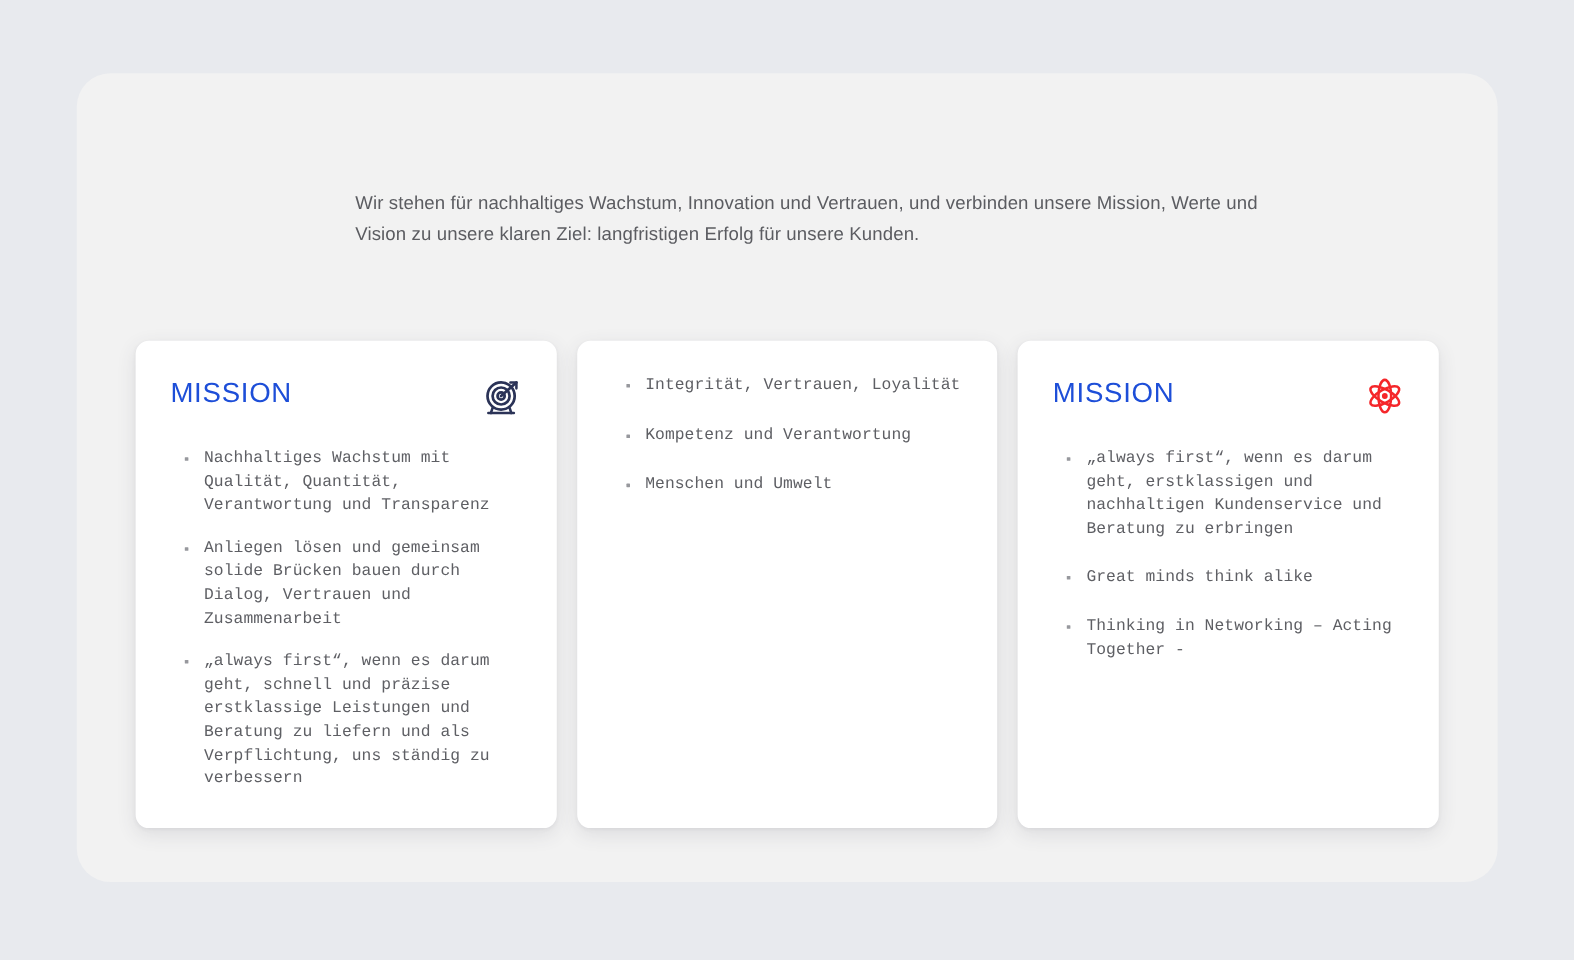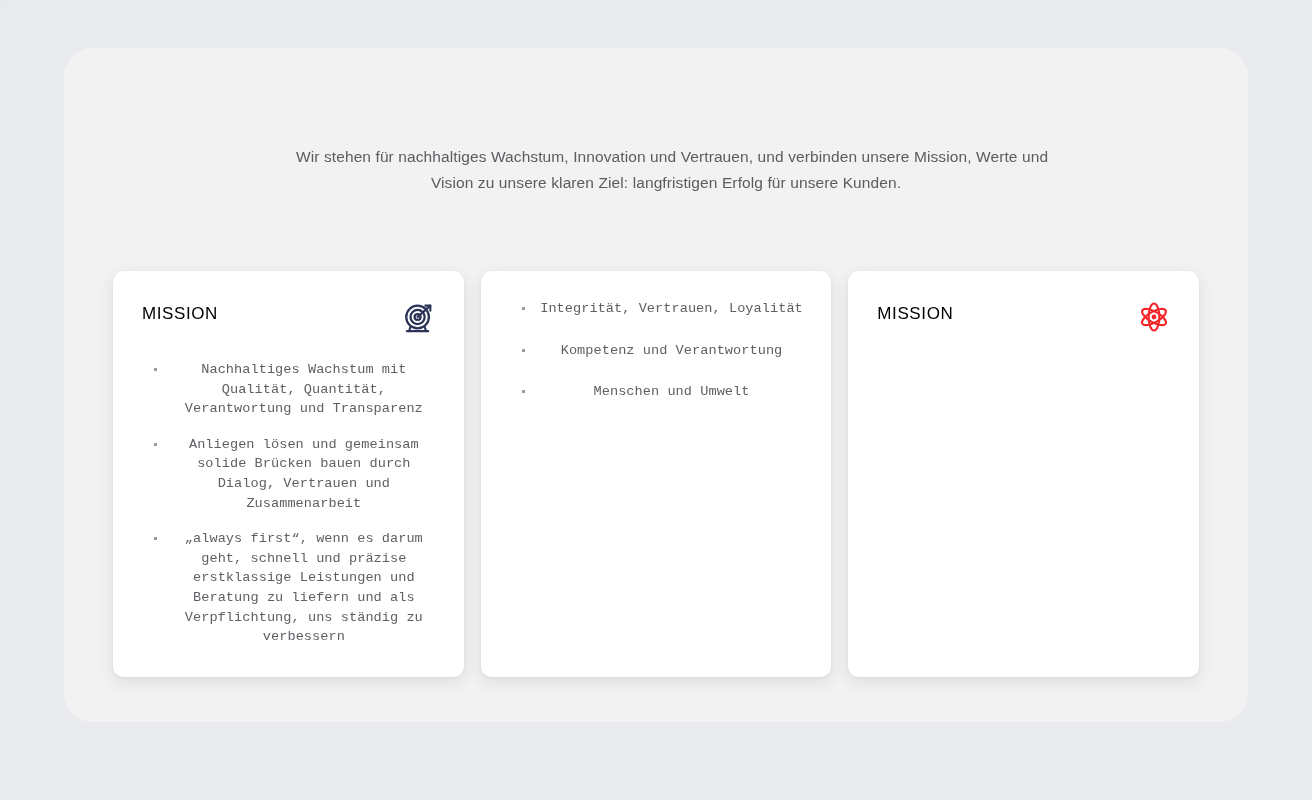--- a/index.html
+++ b/index.html
@@ -21,26 +21,25 @@
     width: 1312px;
     height: 800px;
     background: #e8eaee;
     border-radius: 14px;
   }
 
   
   .panel {
     position: absolute;
     left: 64px;
-    top: 48px;
+    top: 61px;
     width: 1184px;
     height: 674px;
     background: #f2f2f2;
     border-radius: 28px;
-    text-align: center;
   }
 
   
   .intro {
     position: absolute;
     left: 232px;
     top: 96px;
     width: 740px;
   }
 
@@ -75,24 +74,24 @@
   }
 
   .card-head {
     display: flex;
     align-items: flex-start;
     justify-content: space-between;
     margin-bottom: 26px;
   }
 
   .card-title {
-    font-size: 17px;
+    font-size: 23px;
     font-weight: 400;
     letter-spacing: 0.6px;
-    color: #000000;
+    color: #1d4ed8;
     line-height: 30px;
     padding-left: 1px;
   }
 
   .card-icon {
     width: 34px;
     height: 34px;
     flex: 0 0 34px;
     margin-top: 1px;
     margin-right: 2px;
@@ -184,17 +183,22 @@
             <svg viewBox="0 0 48 48" fill="none" xmlns="http://www.w3.org/2000/svg">
               <g stroke="#f5262a" stroke-width="3">
                 <ellipse cx="24" cy="24" rx="19" ry="7.5" transform="rotate(30 24 24)"></ellipse>
                 <ellipse cx="24" cy="24" rx="19" ry="7.5" transform="rotate(90 24 24)"></ellipse>
                 <ellipse cx="24" cy="24" rx="19" ry="7.5" transform="rotate(150 24 24)"></ellipse>
               </g>
               <circle cx="24" cy="24" r="3.4" fill="#f5262a"></circle>
             </svg>
           </span>
         </div>
+        <ul class="bullets">
+          <li class="bullet">„always first“, wenn es darum geht, erstklassigen und nachhaltigen Kundenservice und Beratung zu erbringen</li>
+          <li class="bullet">Great minds think alike</li>
+          <li class="bullet">Thinking in Networking – Acting Together -</li>
+        </ul>
       </div>
 
     </div>
   </div>
 </div>
 
 </body></html>

